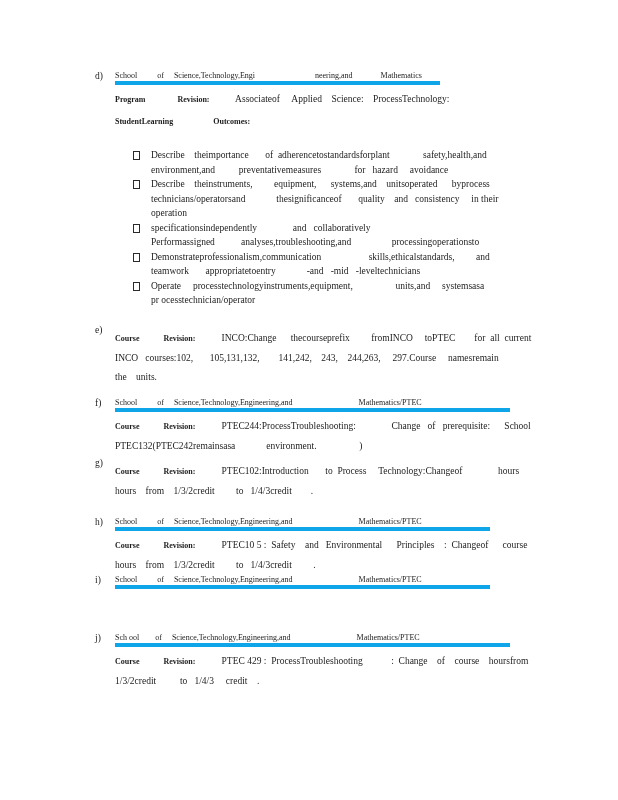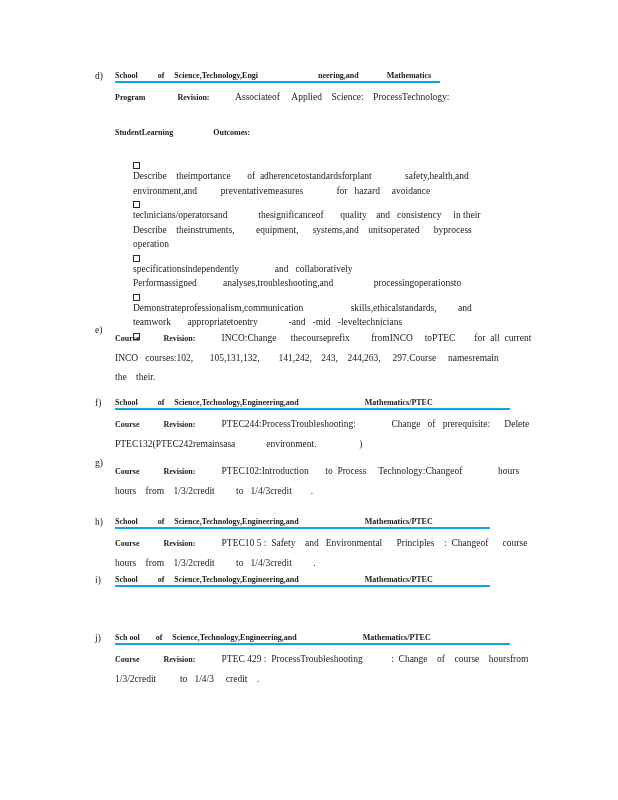--- a/index.html
+++ b/index.html
@@ -10,30 +10,30 @@
     background:#ffffff;
     font-family:"Liberation Serif","DejaVu Serif",serif;
     color:#1c1c1c;
     overflow:hidden;
   }
   .item { position:absolute; left:95px; display:flex; align-items:flex-start; }
   .label { flex:0 0 20px; width:20px; font-size:9.5px; line-height:12px; }
   .body  { width:408px; }
   .hline {
     display:block; height:11px; line-height:11px;
-    border-bottom:2px solid #0ea5e9;
-    font-weight:bold; font-size:8px;
+    border-bottom:4px solid #0ea5e9;
+    font-weight:normal; font-size:8px;
     white-space:pre; overflow:hidden;
   }
   .line  { white-space:pre; line-height:14px; margin-top:5px; }
   .lead  { font-weight:bold; font-size:8px; white-space:pre; }
   .reg   { font-size:9.5px; white-space:pre; }
-  .sub   { margin-top:18px; }
+  .sub   { margin-top:5px; }
   .bullets { margin-top:19px; margin-left:18px; }
-  .brow  { display:flex; align-items:flex-start;flex-direction:column; }
+  .brow  { display:flex; align-items:flex-start; }
   .bicon {
     flex:0 0 5px; width:5px; height:7px;
     border:1px solid #2a2a2a; margin-top:3px; margin-right:11px;
     background:transparent;
   }
   .blines { }
   .bl { font-size:9.5px; line-height:14.5px; white-space:pre; }
 </style>
 </head>
 <body>
@@ -50,60 +50,64 @@
         <div class="brow">
           <span class="bicon"></span>
           <div class="blines">
             <div class="bl">Describe    theimportance       of  adherencetostandardsforplant              safety,health,and</div>
             <div class="bl">environment,and          preventativemeasures              for   hazard     avoidance</div>
           </div>
         </div>
         <div class="brow">
           <span class="bicon"></span>
           <div class="blines">
+            <div class="bl">Describe    theinstruments,         equipment,      systems,and    unitsoperated      byprocess</div>
             <div class="bl">technicians/operatorsand             thesignificanceof       quality    and   consistency     in their</div>
-            <div class="bl">Describe    theinstruments,         equipment,      systems,and    unitsoperated      byprocess</div>
             <div class="bl">operation</div>
           </div>
         </div>
         <div class="brow">
           <span class="bicon"></span>
           <div class="blines">
             <div class="bl">specificationsindependently               and   collaboratively</div>
             <div class="bl">Performassigned           analyses,troubleshooting,and                 processingoperationsto</div>
           </div>
         </div>
         <div class="brow">
           <span class="bicon"></span>
           <div class="blines">
             <div class="bl">Demonstrateprofessionalism,communication                    skills,ethicalstandards,         and</div>
             <div class="bl">teamwork       appropriatetoentry             -and   -mid   -leveltechnicians</div>
           </div>
         </div>
         <div class="brow">
           <span class="bicon"></span>
+          <div class="blines">
+            <div class="bl">Operate     processtechnologyinstruments,equipment,                  units,and     systemsasa</div>
+            <div class="bl">pr ocesstechnician/operator</div>
+          </div>
         </div>
       </div>
     </div>
   </div>
 
   <div class="item" style="top:324px;">
     <span class="label">e)</span>
     <div class="body">
       <div class="line"><span class="lead">Course            Revision:</span><span class="reg">           INCO:Change      thecourseprefix         fromINCO     toPTEC        for  all  current</span></div>
       <div class="line reg">INCO   courses:102,       105,131,132,        141,242,    243,    244,263,     297.Course     namesremain</div>
-      <div class="line reg">the    their.</div>
+      <div class="line reg">the    units.</div>
     </div>
   </div>
 
   <div class="item" style="top:397px;">
     <span class="label">f)</span>
     <div class="body">
       <span class="hline" style="width:395px;">School          of     Science,Technology,Engineering,and                                 Mathematics/PTEC</span>
-      <div class="line"><span class="lead">Course            Revision:</span><span class="reg">           PTEC244:ProcessTroubleshooting:               Change   of   prerequisite:      Delete</span></div>
+      <div class="line"><span class="lead">Course            Revision:</span><span class="reg">           PTEC244:ProcessTroubleshooting:               Change   of   prerequisite:      School</span></div>
       <div class="line reg">PTEC132(PTEC242remainsasa             environment.                  )</div>
     </div>
   </div>
 
   <div class="item" style="top:457px;">
     <span class="label">g)</span>
     <div class="body">
       <div class="line"><span class="lead">Course            Revision:</span><span class="reg">           PTEC102:Introduction       to  Process     Technology:Changeof               hours</span></div>
       <div class="line reg">hours    from    1/3/2credit         to   1/4/3credit        .</div>
     </div>

